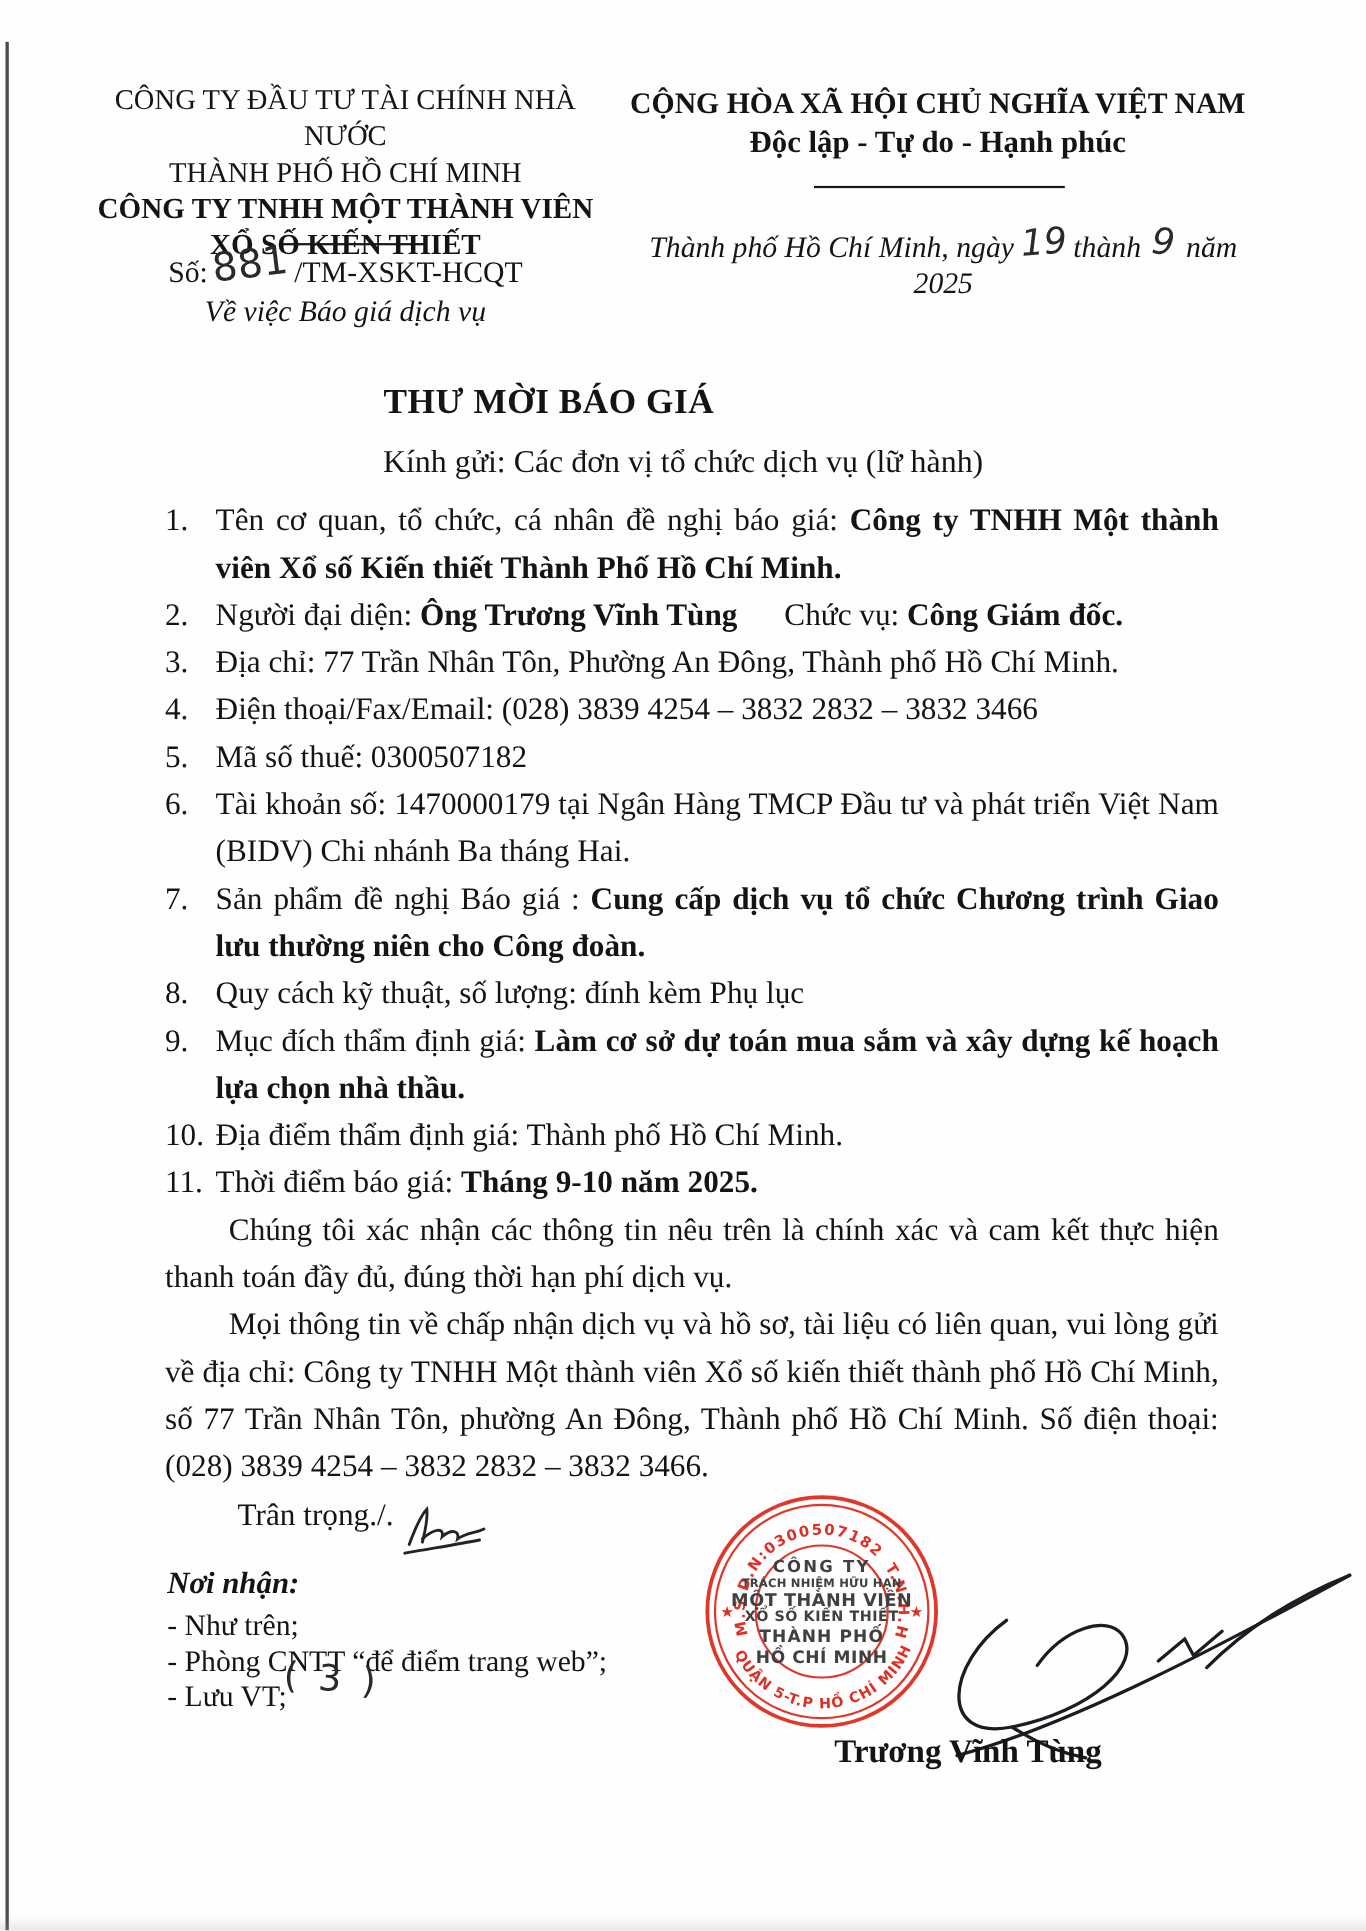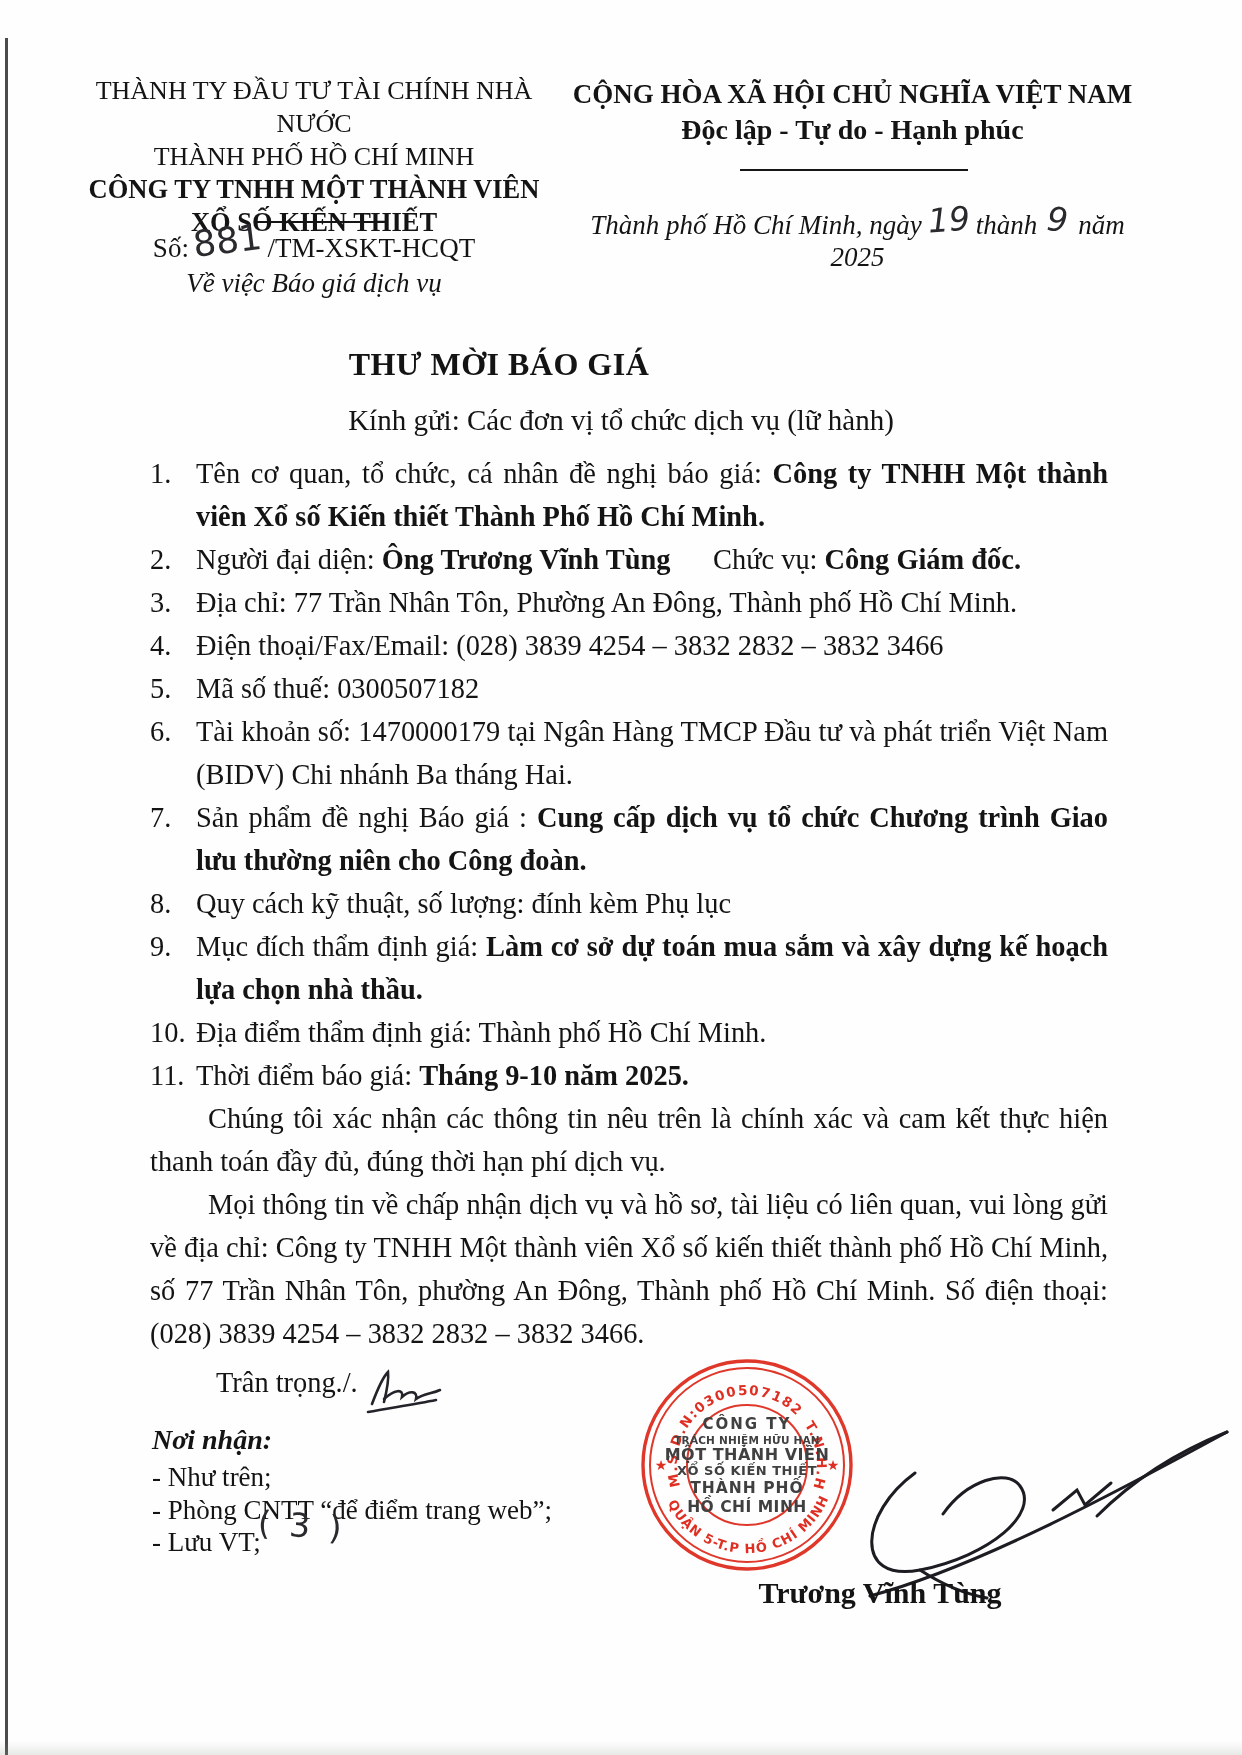--- a/index.html
+++ b/index.html
@@ -42,21 +42,21 @@
 
   
   .main{left:150px;top:452px;width:958px;font-size:28.4px;line-height:43px;text-align:justify;}
   .li-row{display:flex;}
   .li-num{width:46px;flex:none;}
   .li-body{flex:1;text-align:justify;}
   .seg-n{}
   .seg-b{font-weight:bold;}
   .seg-i{}
   .para{text-indent:58px;text-align:justify;margin:0;}
-  .closing-row{margin-left:66px;margin-top:1px;display:flex;align-items:center;gap:4px;}
+  .closing-row{margin-left:66px;margin-top:1px;display:flex;align-items:flex-start;gap:4px;}
   .closing-scribble{position:relative;top:10px;}
 
   
   .recipients{left:152px;top:1424px;font-size:27px;}
   .recip-h{font-weight:bold;font-style:italic;font-size:28px;margin-bottom:5px;}
   .recip-line{line-height:32.5px;}
 
   
   .stamp{left:640px;top:1358px;width:214px;height:214px;}
   .stamp svg{position:absolute;inset:0;}
@@ -75,21 +75,21 @@
   .sig-flourish{left:815px;top:1418px;width:425px;height:195px;}
 </style>
 </head>
 <body>
 
 <div class="page">
 
   <div class="scan-line"></div>
 
   <div class="abs hdr-left">
-    <div>THÀNH TY ĐẦU TƯ TÀI CHÍNH NHÀ NƯỚC</div>
+    <div>CÔNG TY ĐẦU TƯ TÀI CHÍNH NHÀ NƯỚC</div>
     <div>THÀNH PHỐ HỒ CHÍ MINH</div>
     <div class="b co">CÔNG TY TNHH MỘT THÀNH VIÊN</div>
     <div class="b co">XỔ SỐ KIẾN THIẾT</div>
   </div>
   <div class="abs sep-left"></div>
   <div class="abs so-line">
     <span>Số:</span><span class="hw hw-so">881</span><span>/TM-XSKT-HCQT</span>
   </div>
   <div class="abs vv-line i">Về việc Báo giá dịch vụ</div>
 

